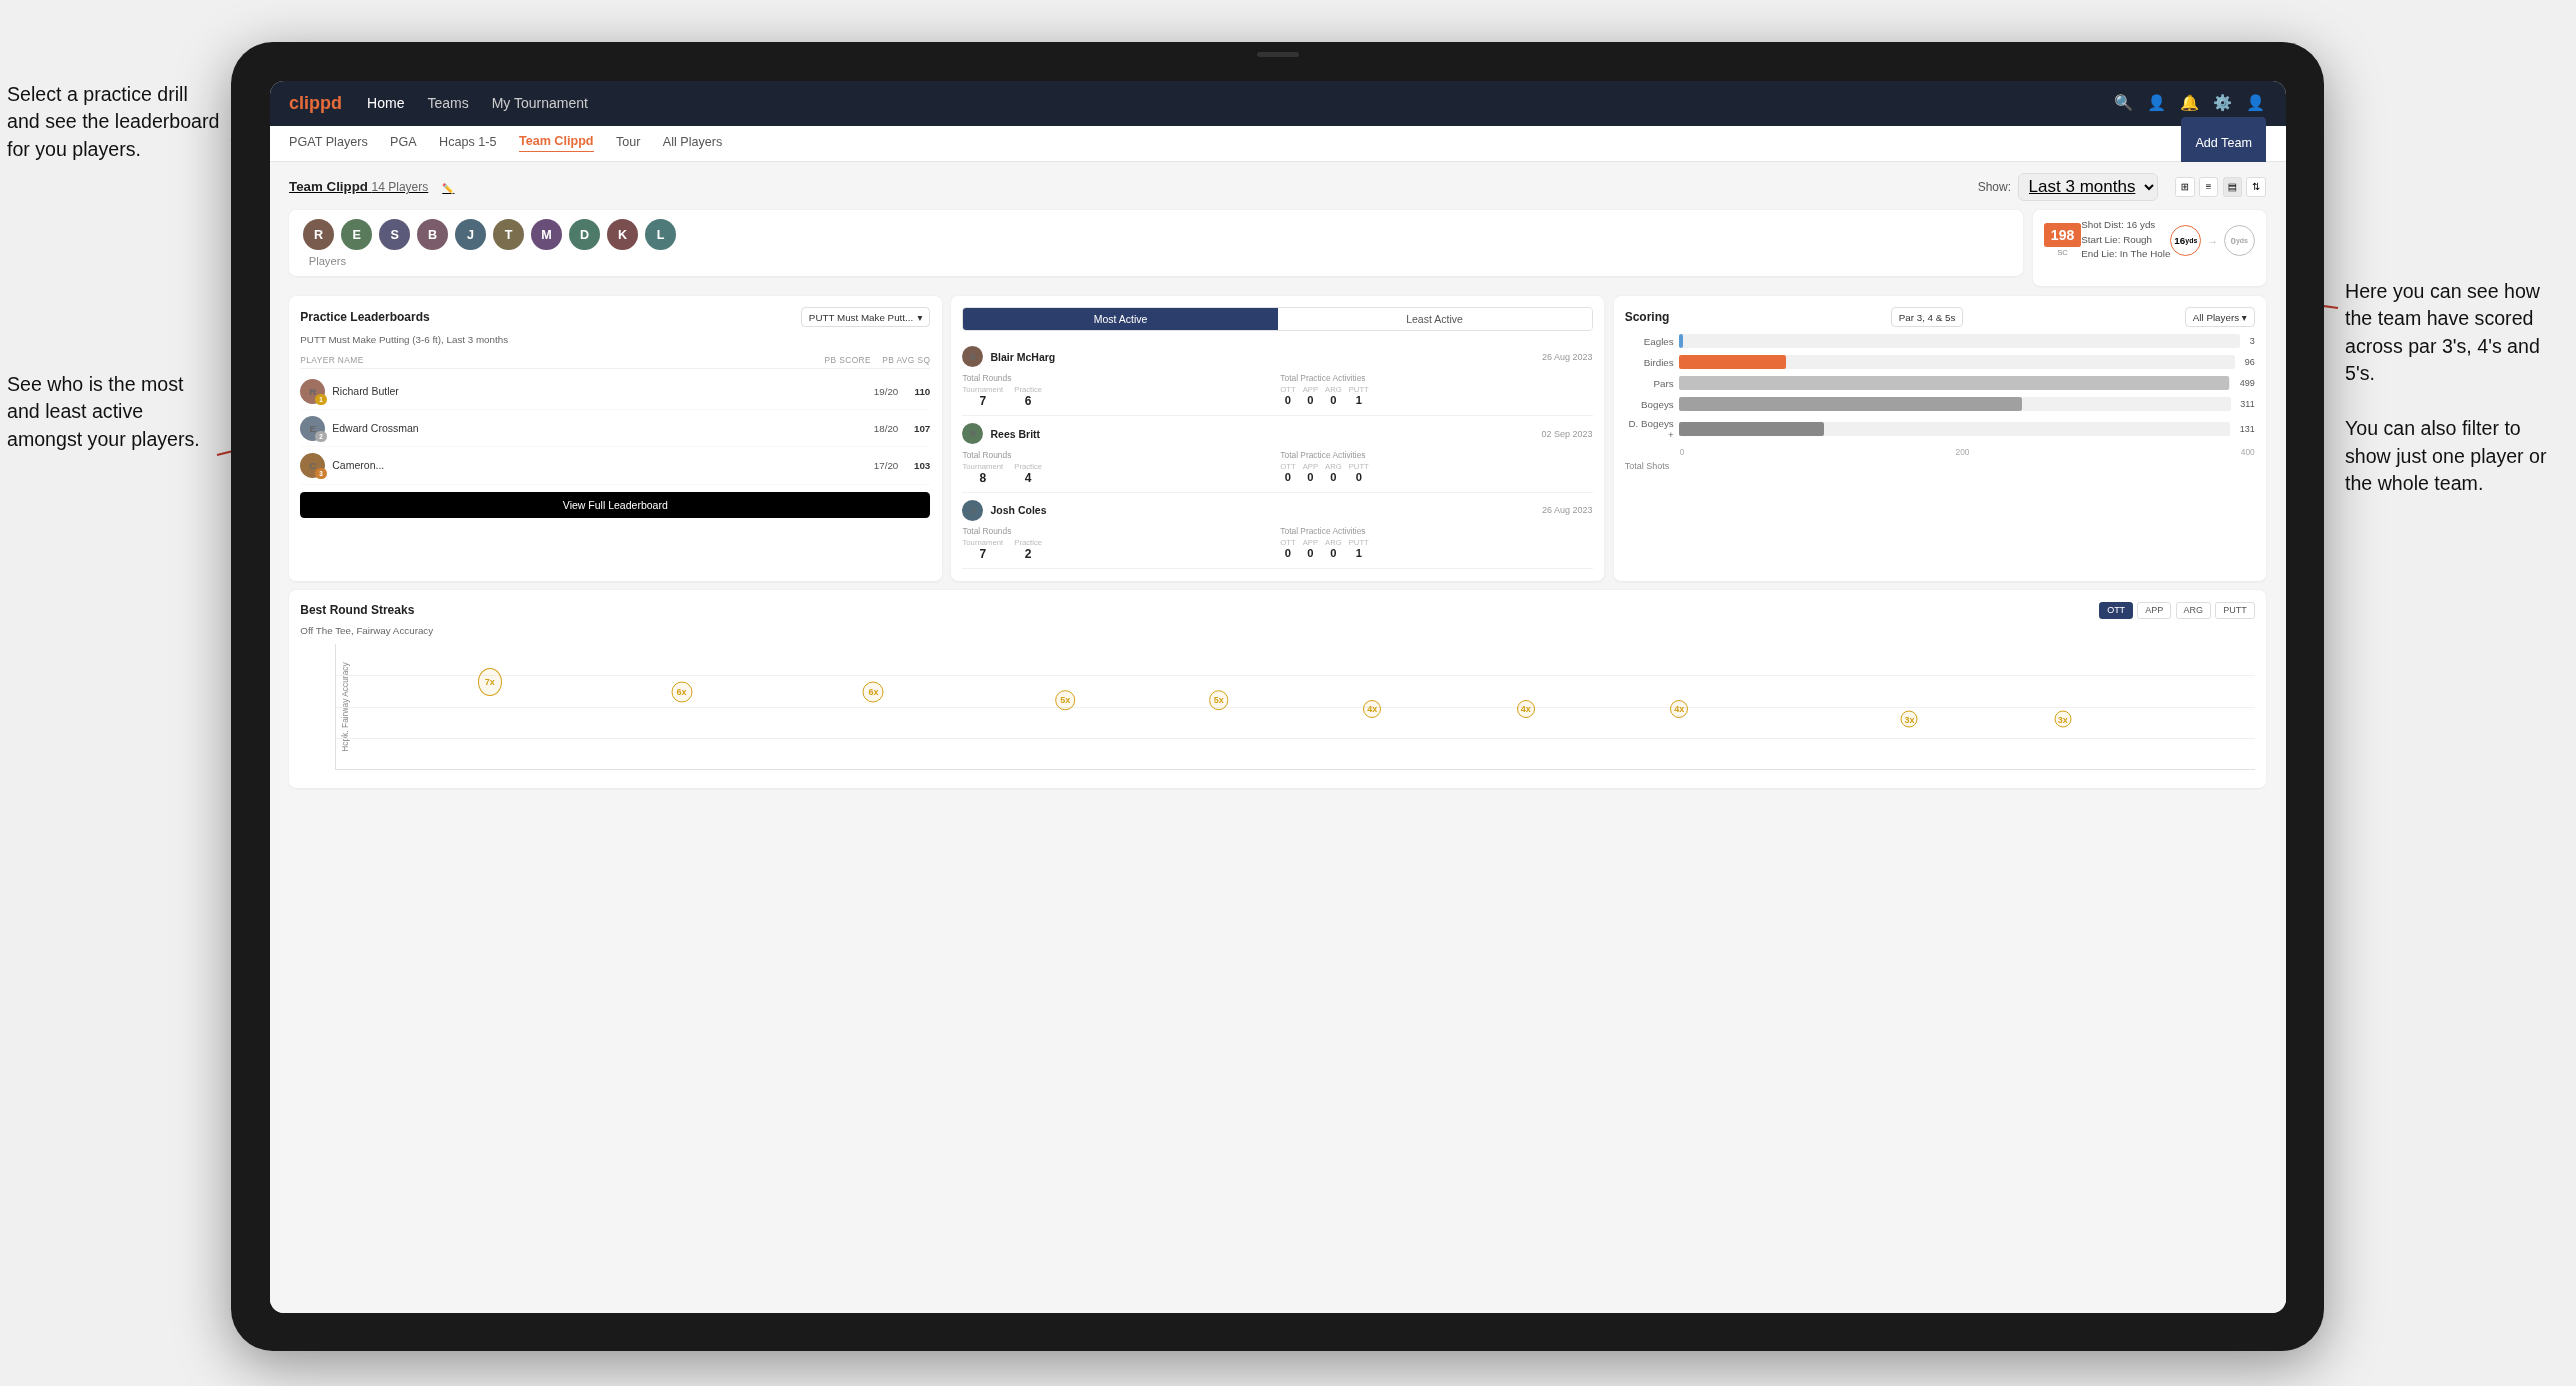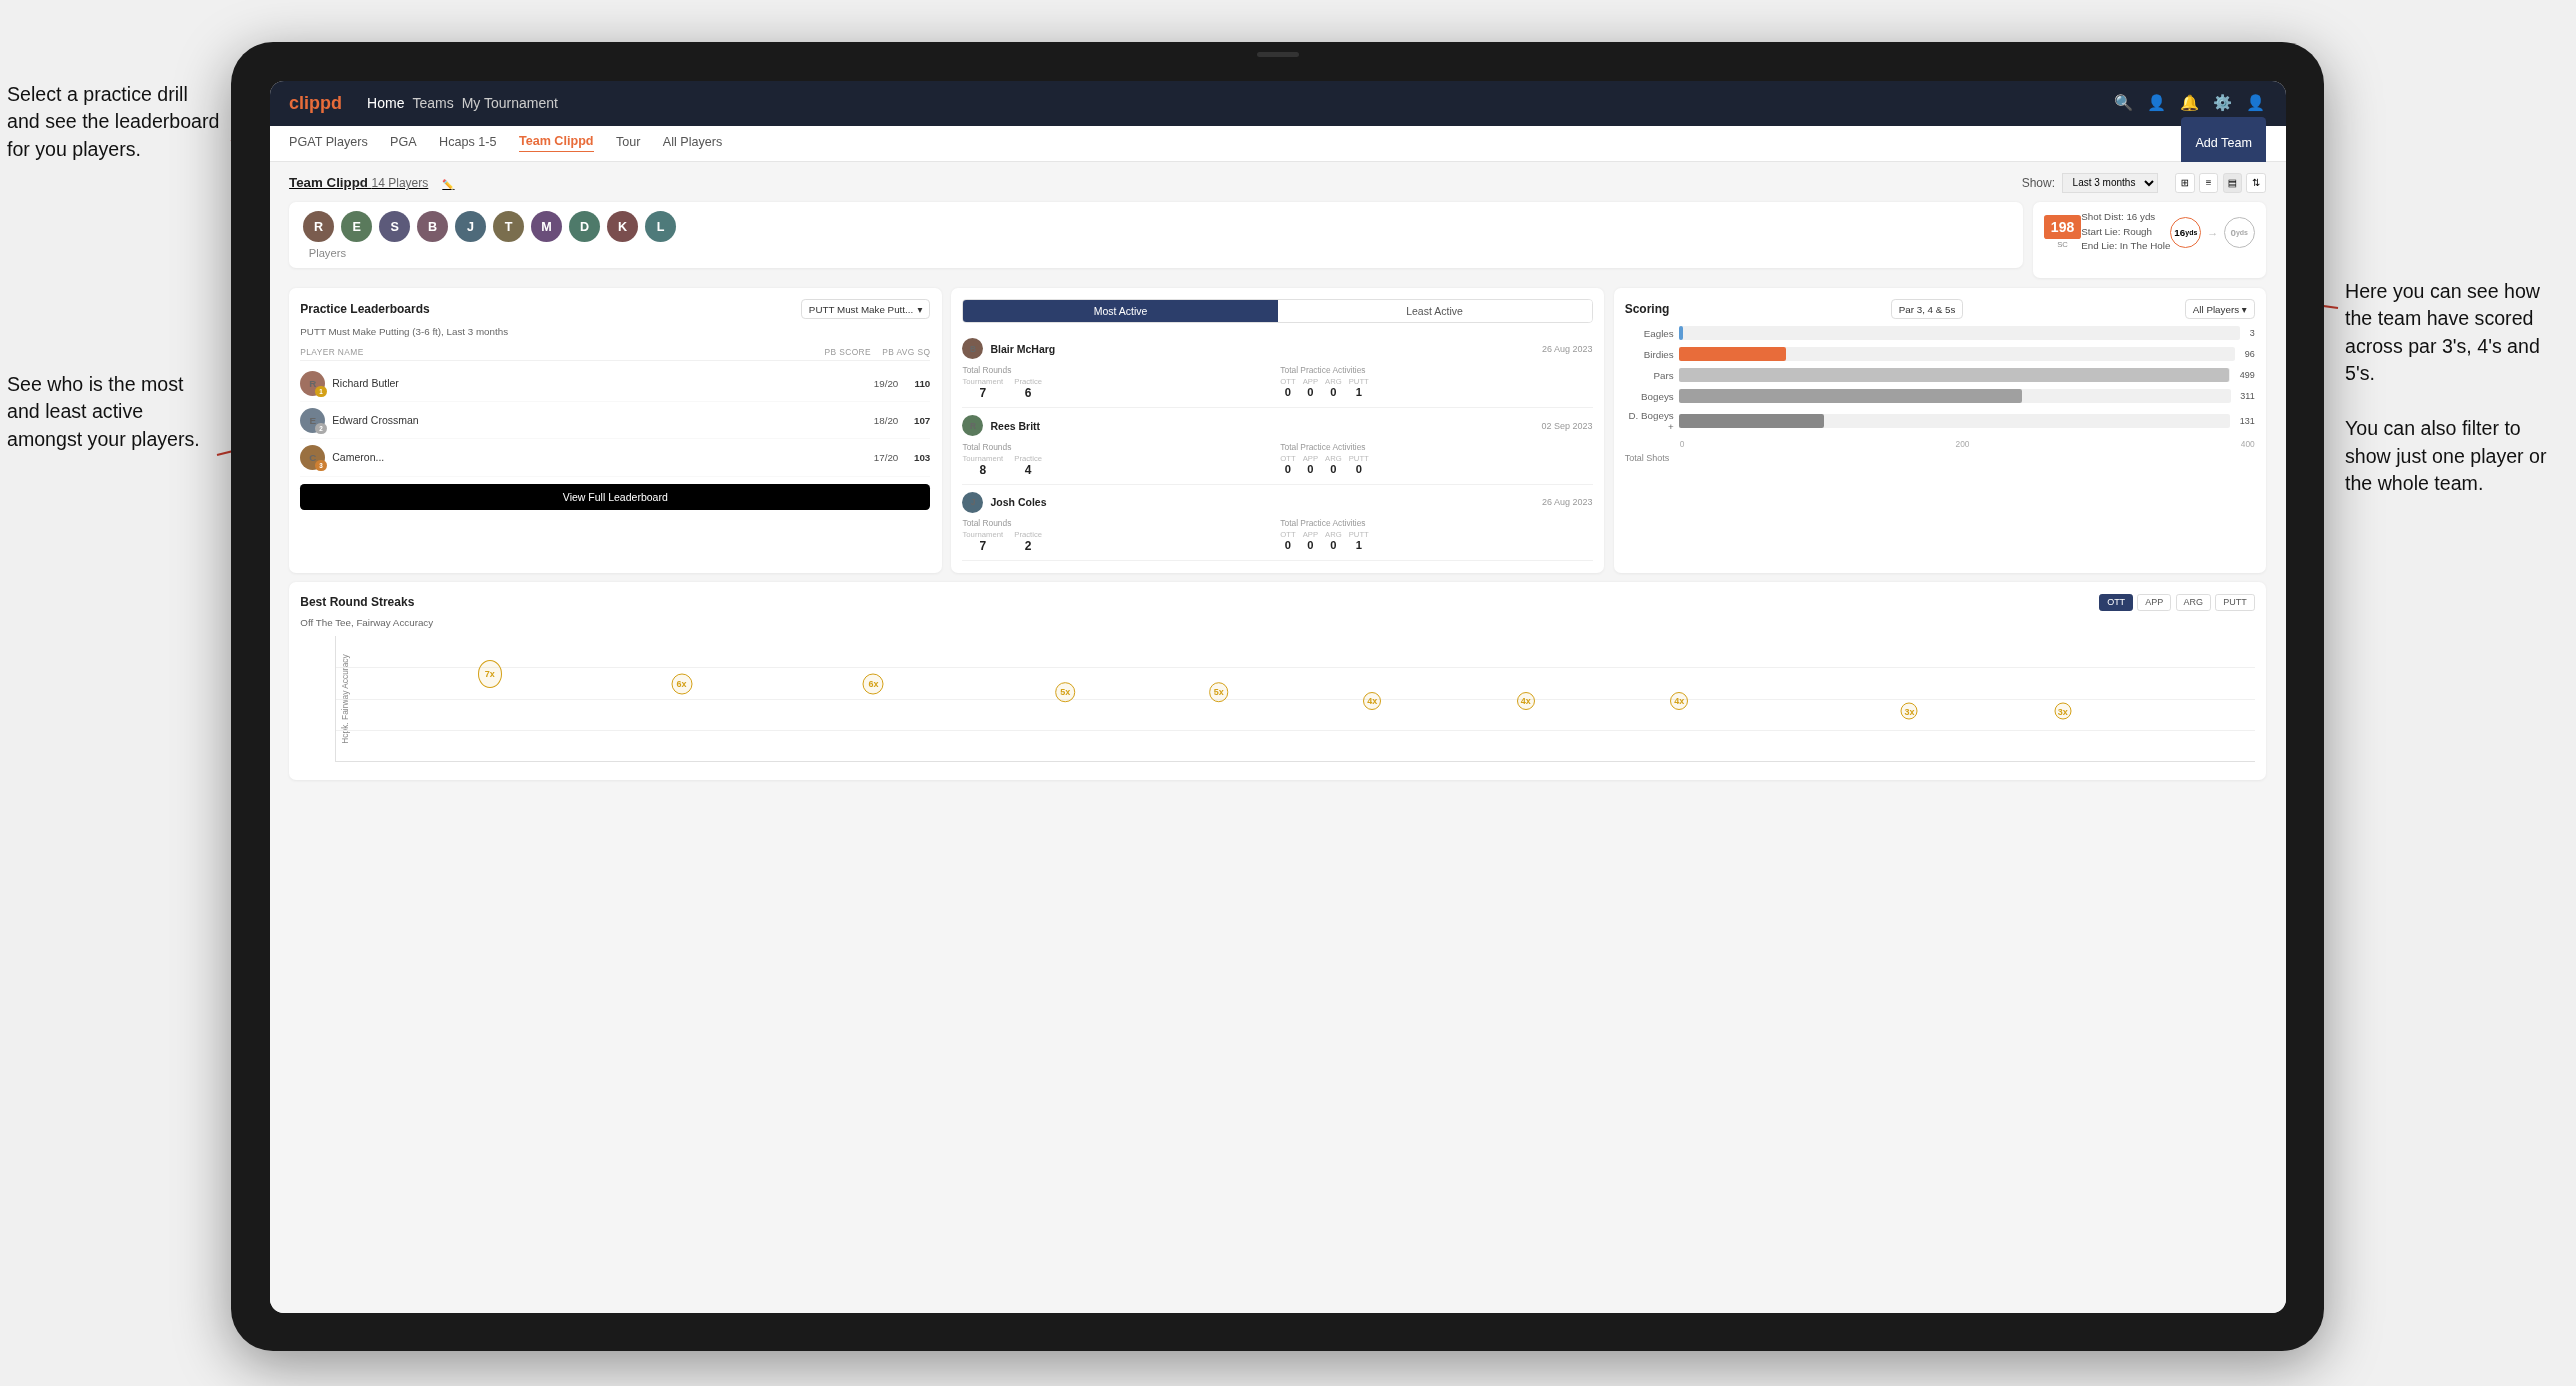--- a/index.html
+++ b/index.html
@@ -67,21 +67,21 @@
       flex-shrink: 0;
     }
     .nav-logo {
       color: #e86c3a;
       font-size: 18px;
       font-weight: 700;
       margin-right: 25px;
     }
     .nav-links {
       display: flex;
-      gap: 8px;
+      gap: 23px;
       flex: 1;
     }
     .nav-link {
       color: #ccc;
       font-size: 14px;
       cursor: pointer;
       text-decoration: none;
     }
     .nav-link.active { color: #fff; }
     .nav-icons {
@@ -156,24 +156,25 @@
       font-size: 12px;
     }
     .show-filter {
       display: flex;
       align-items: center;
       gap: 7px;
       font-size: 12px;
       color: #555;
     }
     .show-filter select {
-      font-size: 10px;
+      font-size: 17px;
       border: 0.7px solid #ddd;
-      border-radius: 0;
+      border-radius: 6px;
       padding: 2.8px 5.6px;
+      text-decoration: underline;
     }
     .view-icons {
       display: flex;
       gap: 4.2px;
       margin-left: 8.4px;
     }
     .view-icon {
       width: 19.6px;
       height: 19.6px;
       border: 0.7px solid #ddd;

